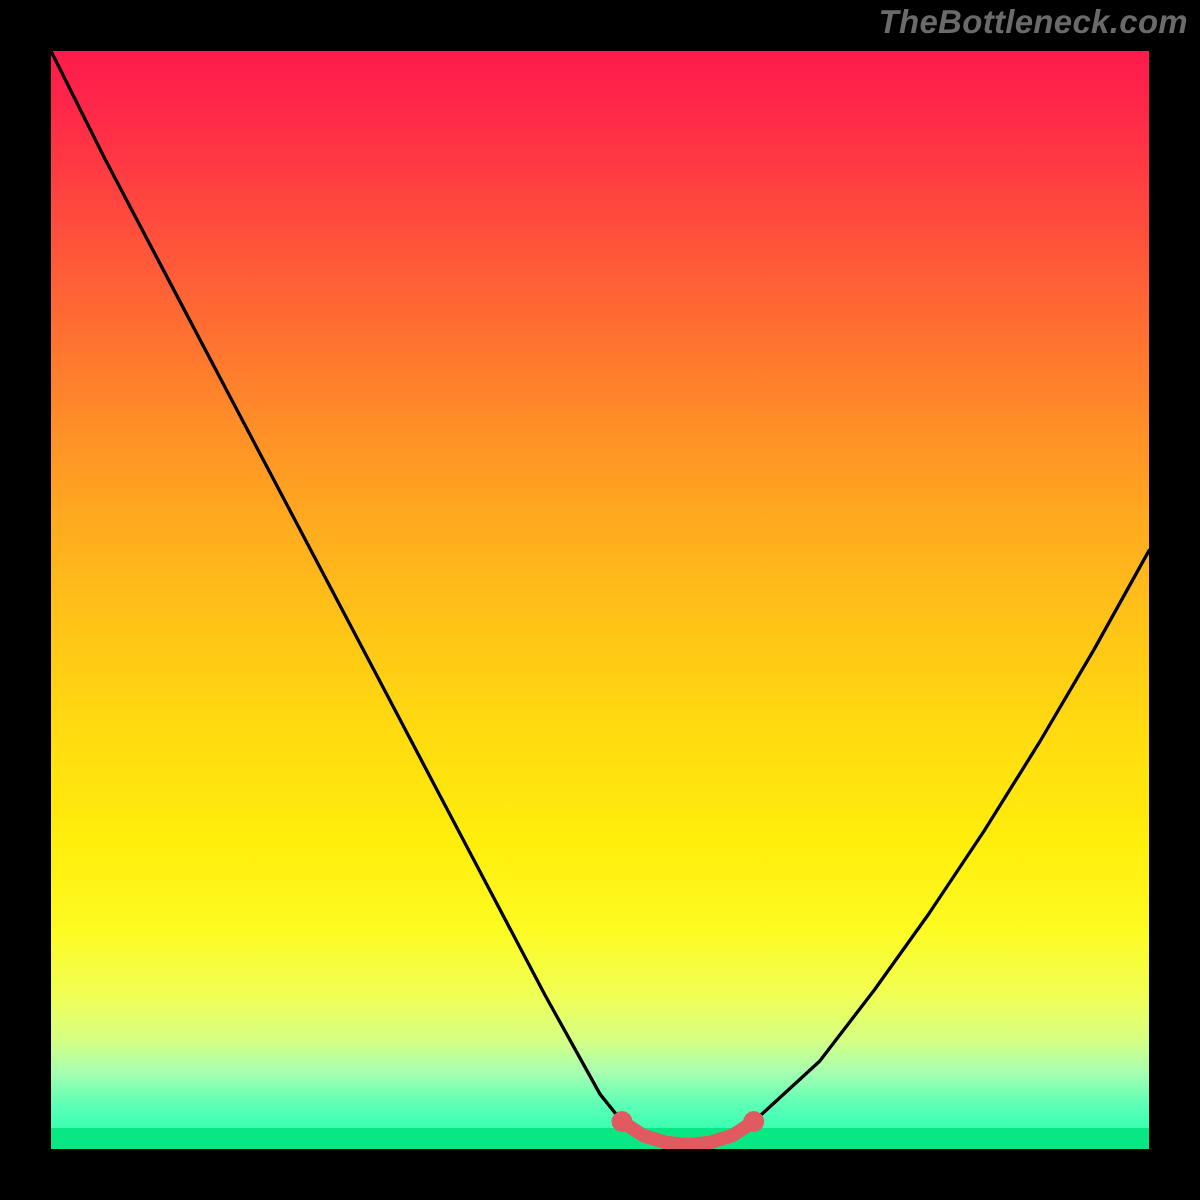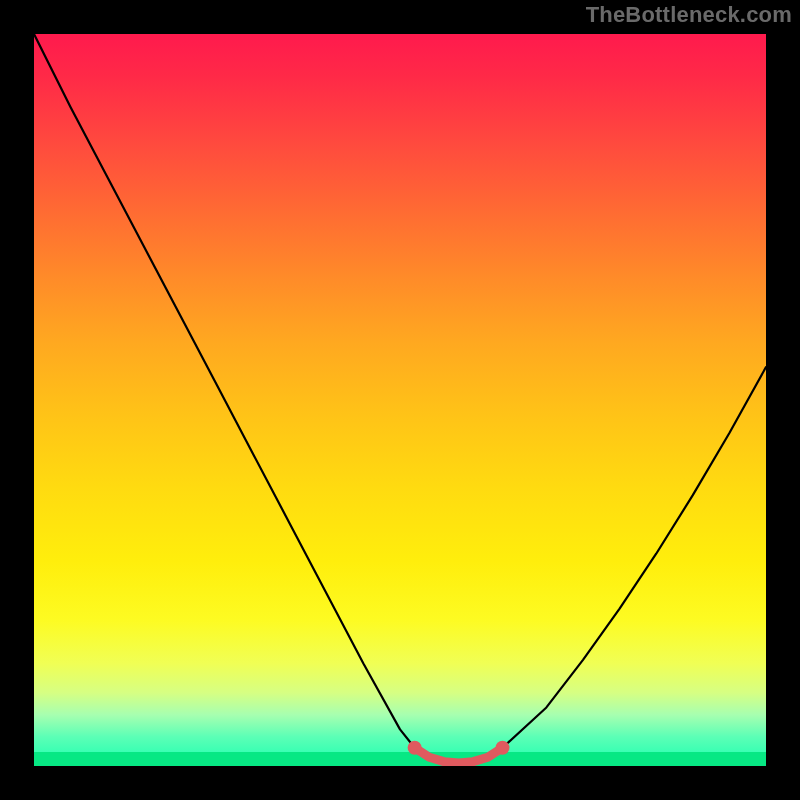--- a/index.html
+++ b/index.html
@@ -28,20 +28,21 @@
   }
   .watermark {
     position: absolute;
     top: 2px;
     right: 8px;
     font-family: Arial, Helvetica, sans-serif;
     font-size: 22px;
     font-weight: 600;
     color: #6a6a6a;
     letter-spacing: 0.2px;
+    font-style: italic;
   }
   .gradient {
     position: absolute;
     left: 0;
     top: 0;
     width: 732px;
     
     height: 732px;
     background: linear-gradient(
       to bottom,

